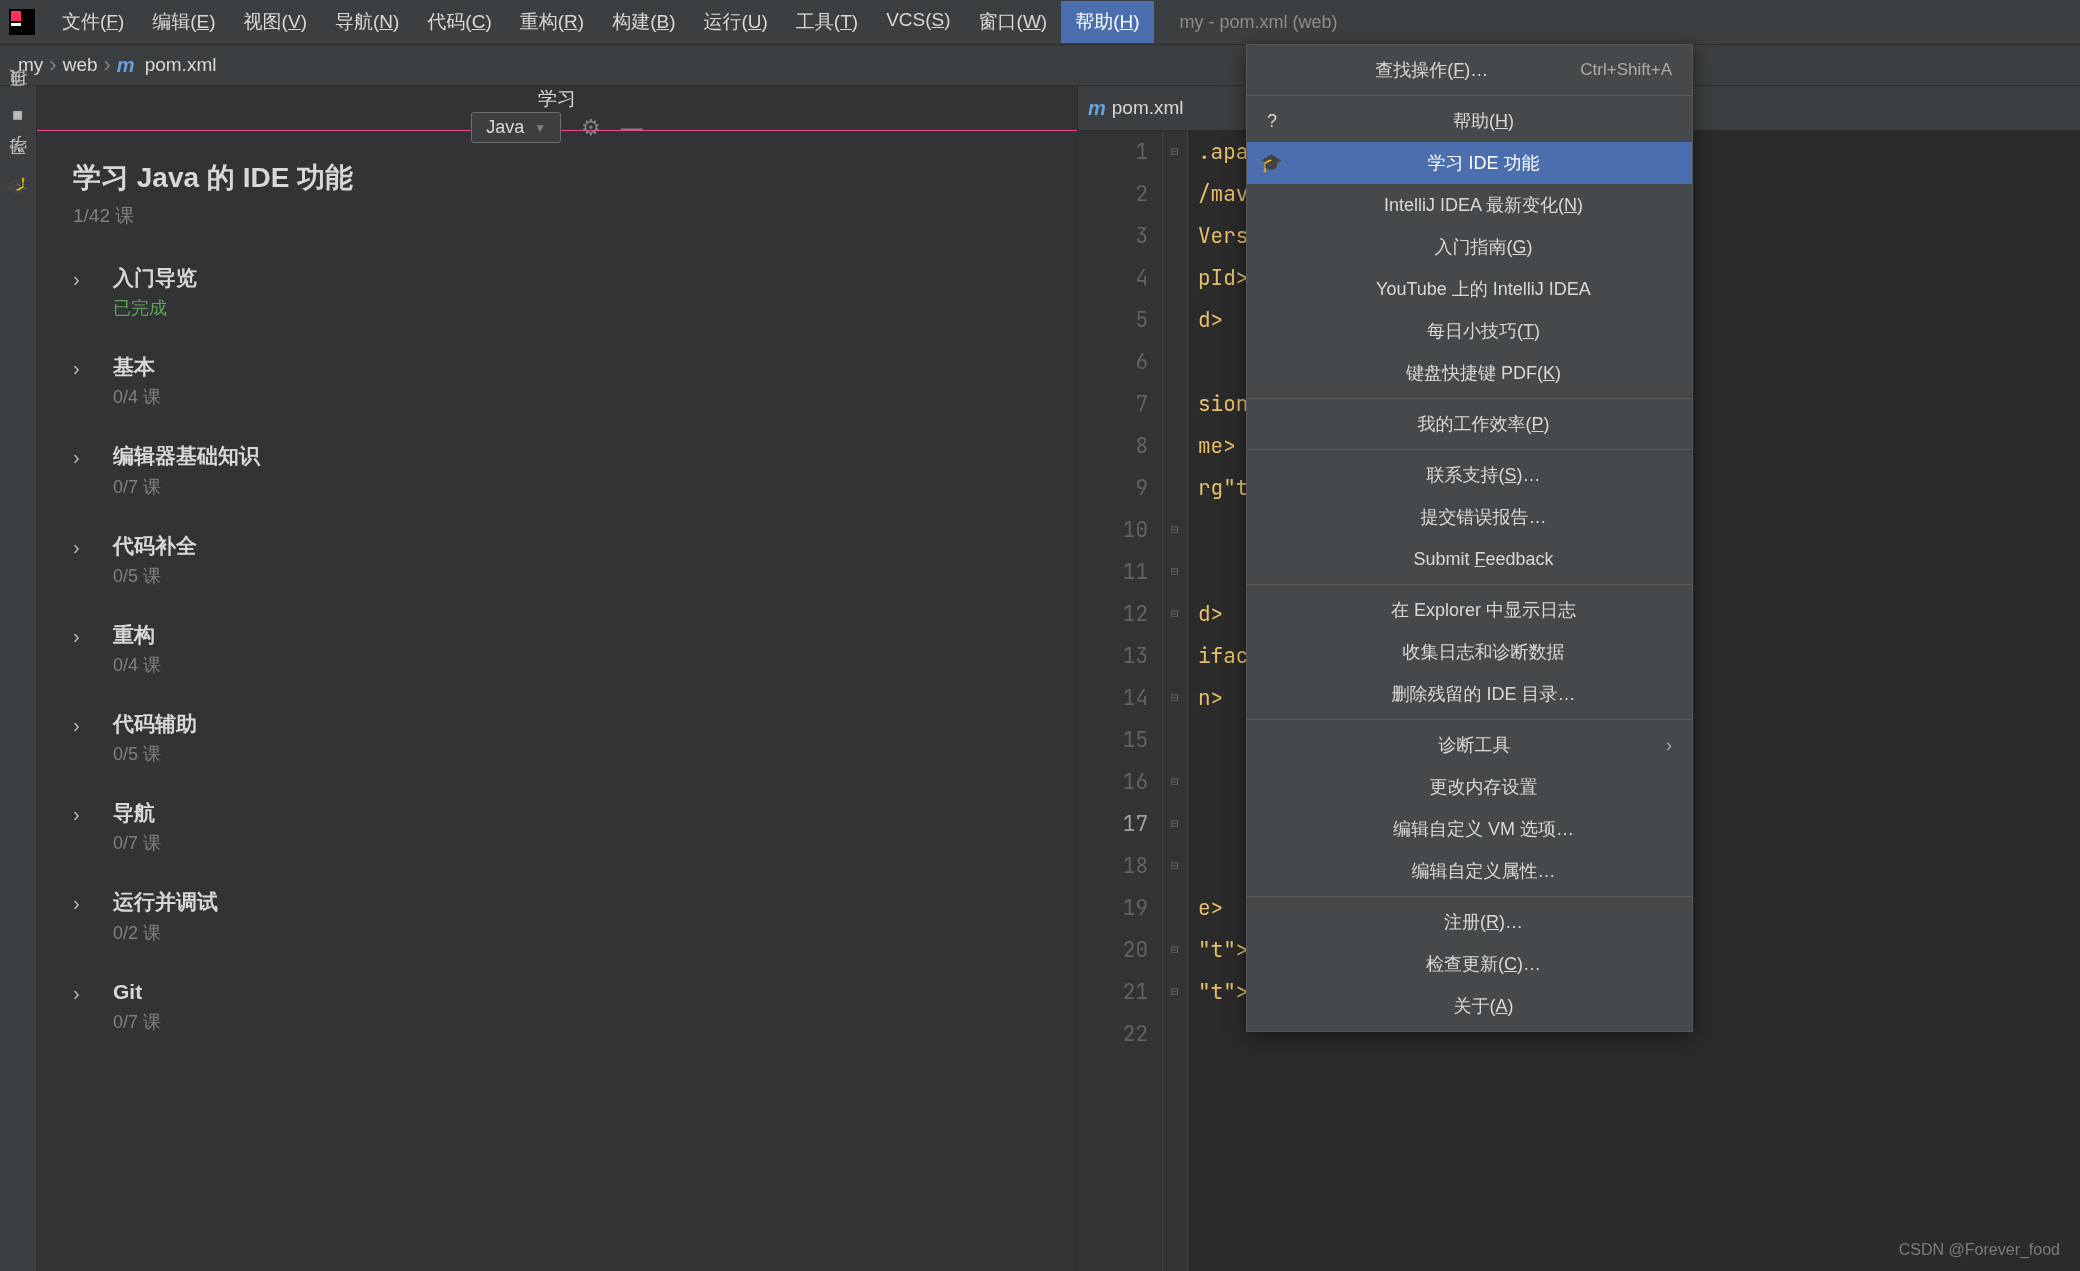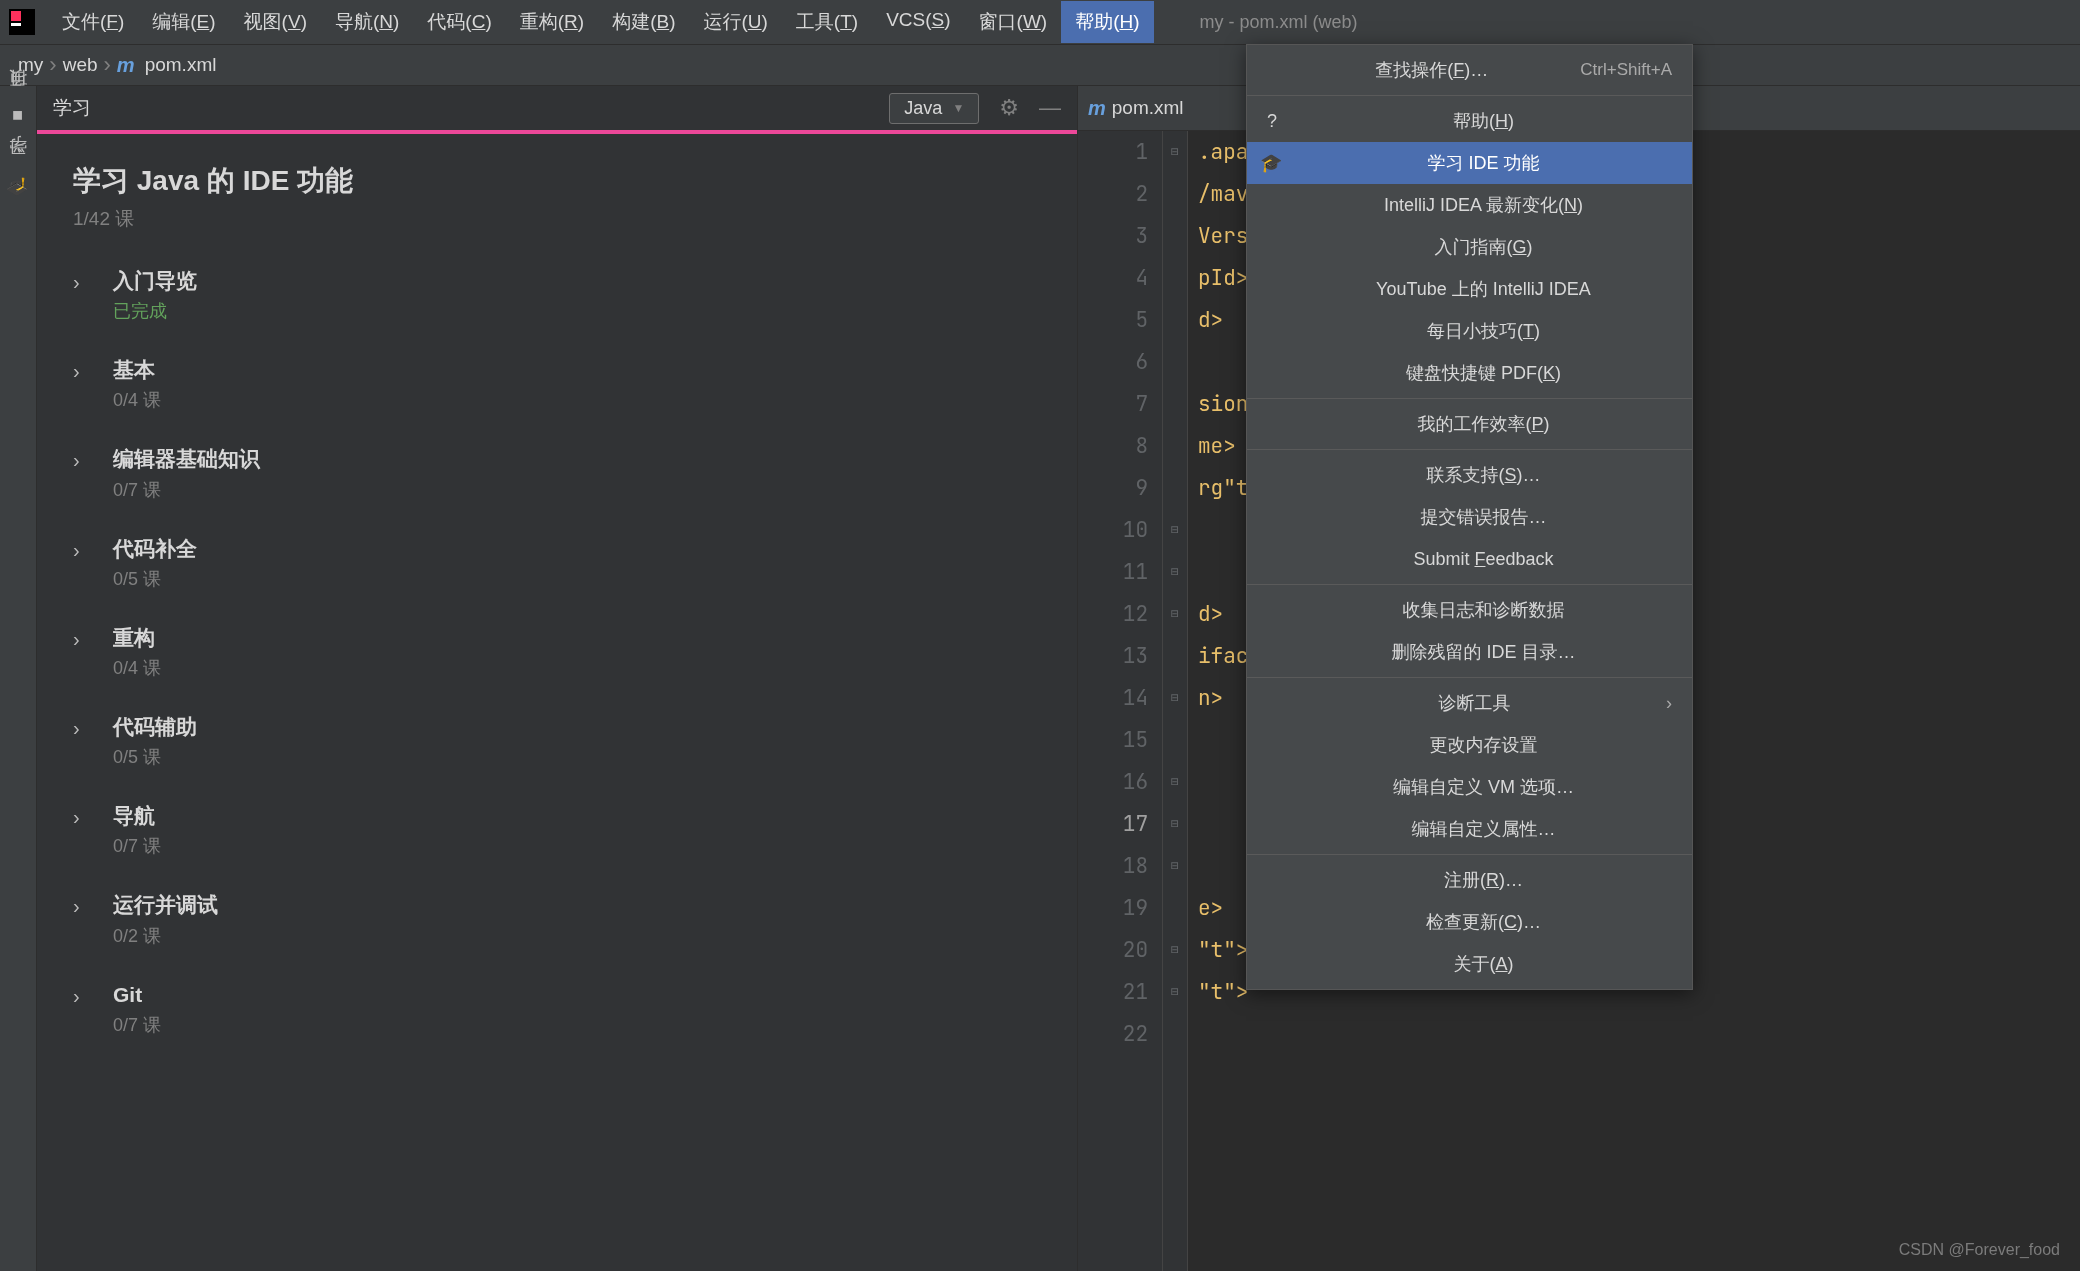--- a/index.html
+++ b/index.html
@@ -22,33 +22,33 @@
     --dropdown-border:#6e6e6e;
   }
   html,body{margin:0;padding:0;height:100%;width:100%;background:var(--bg);color:var(--text);font-family:"Segoe UI","Microsoft YaHei",Arial,sans-serif;font-size:13px;overflow:hidden;}
   .root{display:flex;flex-direction:column;width:2080px;height:1271px;transform-origin:top left;}
   
   .menubar{display:flex;align-items:center;background:var(--bg-darker);height:44px;border-bottom:1px solid #2d2d2d;padding-left:8px;gap:2px;font-size:19px;color:var(--text-bright);}
   .menubar .logo{width:28px;height:28px;margin-right:10px;display:flex;align-items:center;justify-content:center;}
   .menubar .item{padding:8px 14px;cursor:default;white-space:nowrap;}
   .menubar .item.open{background:#4b6eaf;color:#fff;}
   .menubar .u{text-decoration:underline;}
-  .menubar .wintitle{margin-left:44px;color:#8c8c8c;font-size:18px;}
+  .menubar .wintitle{margin-left:24px;color:#8c8c8c;font-size:18px;}
   
   .breadbar{display:flex;align-items:center;height:40px;background:var(--bg-darker);padding-left:18px;border-bottom:1px solid #2d2d2d;font-size:19px;gap:6px;}
   .breadbar .crumb{color:var(--text-bright);}
   .breadbar .sep{color:var(--text-dim);font-size:22px;}
   .breadbar .m-icon{color:#68a0dd;font-style:italic;font-weight:bold;margin-right:4px;font-size:20px;}
   
   .body{display:flex;flex:1;min-height:0;}
   .gutter-left{width:36px;background:var(--bg-darker);border-right:1px solid #2d2d2d;display:flex;flex-direction:column;align-items:center;padding-top:8px;gap:30px;}
   .gutter-left .vlabel{writing-mode:vertical-rl;transform:rotate(180deg);font-size:18px;color:var(--text);display:flex;align-items:center;gap:6px;cursor:default;padding:6px 2px;}
   
   .learn{width:1040px;background:var(--bg-panel);border-right:1px solid #2d2d2d;display:flex;flex-direction:column;}
-  .learn-head{display:flex;align-items:center;justify-content:space-between;height:44px;border-bottom:4px solid #ec4899;padding:0 16px;}
+  .learn-head{display:flex;align-items:center;justify-content:space-between;height:44px;border-bottom:1px solid #ec4899;padding:0 16px;flex-direction:column;}
   .learn-head .title{font-size:19px;color:var(--text-bright);}
   .learn-head .tools{display:flex;align-items:center;gap:20px;}
   .lang-sel{border:1px solid var(--dropdown-border);padding:4px 14px;border-radius:3px;background:#3c3f41;display:flex;align-items:center;gap:10px;font-size:18px;color:var(--text-bright);}
   .lang-sel .tri{font-size:12px;color:var(--text-dim);}
   .gear,.hide{color:var(--text-dim);font-size:22px;cursor:default;}
   .learn-body{padding:28px 36px;overflow:auto;}
   .learn-body h1{margin:0 0 6px 0;font-size:28px;font-weight:bold;color:#d8d8d8;}
   .learn-body .prog{color:var(--text-dim);font-size:19px;margin-bottom:36px;}
   .lesson{display:flex;align-items:flex-start;gap:24px;margin-bottom:34px;cursor:default;}
   .lesson .chev{color:var(--text);font-size:20px;margin-top:3px;width:16px;}
@@ -328,20 +328,24 @@
       <span class="ic"></span>
       <span class="lab">提交错误报告…</span>
     </div>
     <div class="row">
       <span class="ic"></span>
       <span class="lab">Submit <span class="u">F</span>eedback</span>
     </div>
     <div class="sep"></div>
     <div class="row">
       <span class="ic"></span>
+      <span class="lab">在 Explorer 中显示日志</span>
+    </div>
+    <div class="row">
+      <span class="ic"></span>
       <span class="lab">收集日志和诊断数据</span>
     </div>
     <div class="row">
       <span class="ic"></span>
       <span class="lab">删除残留的 IDE 目录…</span>
     </div>
     <div class="sep"></div>
     <div class="row">
       <span class="ic"></span>
       <span class="lab">诊断工具</span>

